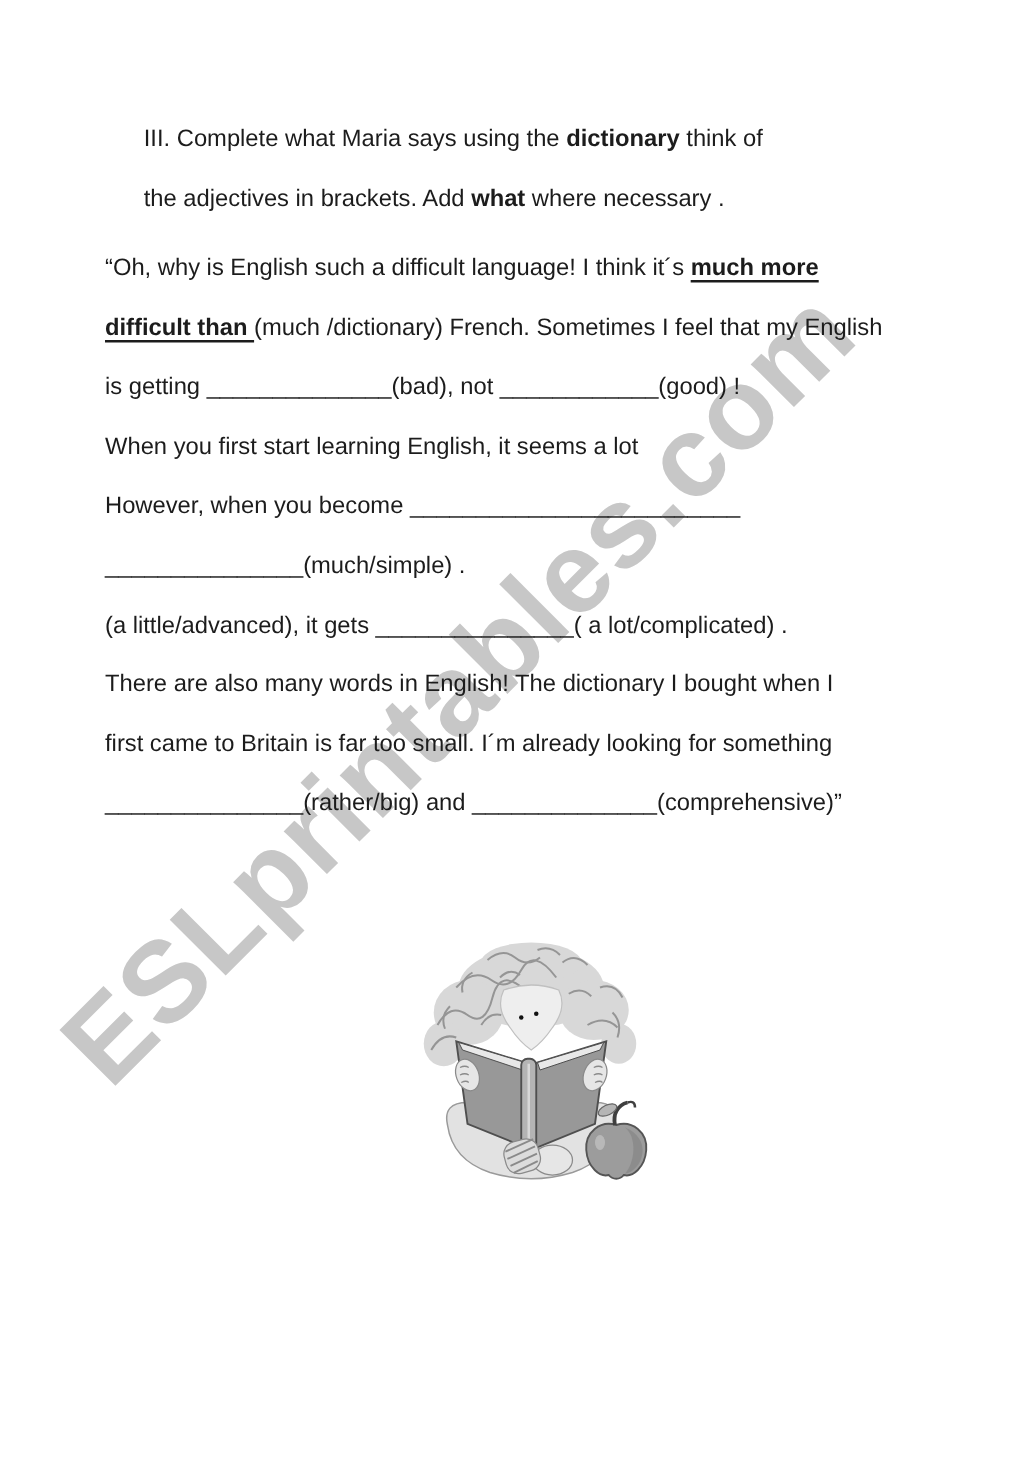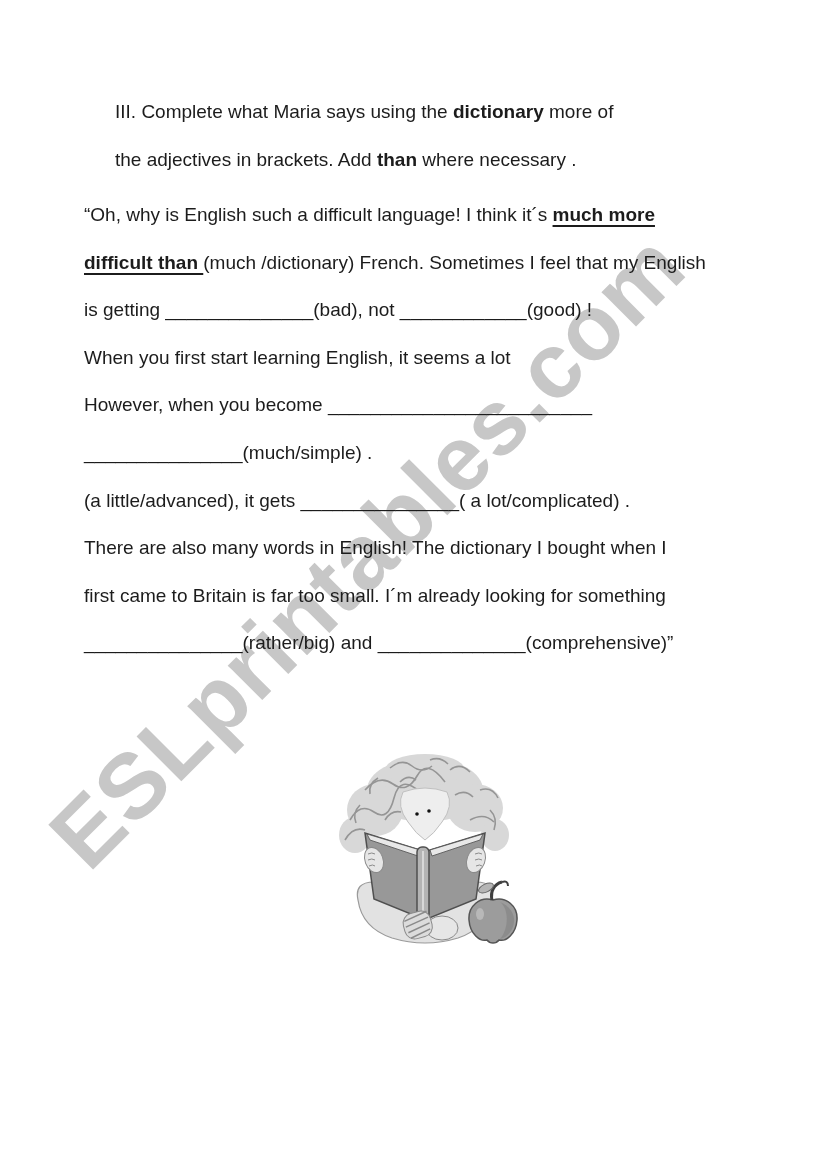--- a/index.html
+++ b/index.html
@@ -30,22 +30,22 @@
   .illustration svg{display:block;width:100%;height:100%;}
 </style>
 </head>
 <body>
 
 <div class="page">
 
   <div class="watermark">ESLprintables.com</div>
 
   <div class="instructions">
-    <div><span>III. Complete what Maria says using the </span><span class="b">dictionary</span><span> more of</span></div>
-    <div><span>the adjectives in brackets. Add </span><span class="b">than</span><span> where necessary .</span></div>
+    <div><span>III. Complete what Maria says using the </span><span class="b">dictionary</span><span> think of</span></div>
+    <div><span>the adjectives in brackets. Add </span><span class="b">what</span><span> where necessary .</span></div>
   </div>
 
   <div class="passage">
     <div><span>“Oh, why is English such a difficult language! I think it´s </span><span class="bu">much more</span></div>
     <div><span class="bu">difficult than </span><span>(much /dictionary) French. Sometimes I feel that my English</span></div>
     <div>is getting ______________(bad), not ____________(good) !</div>
     <div>When you first start learning English, it seems a lot</div>
     <div>However, when you become _________________________</div>
     <div>_______________(much/simple) .</div>
     <div>(a little/advanced), it gets _______________( a lot/complicated) .</div>

